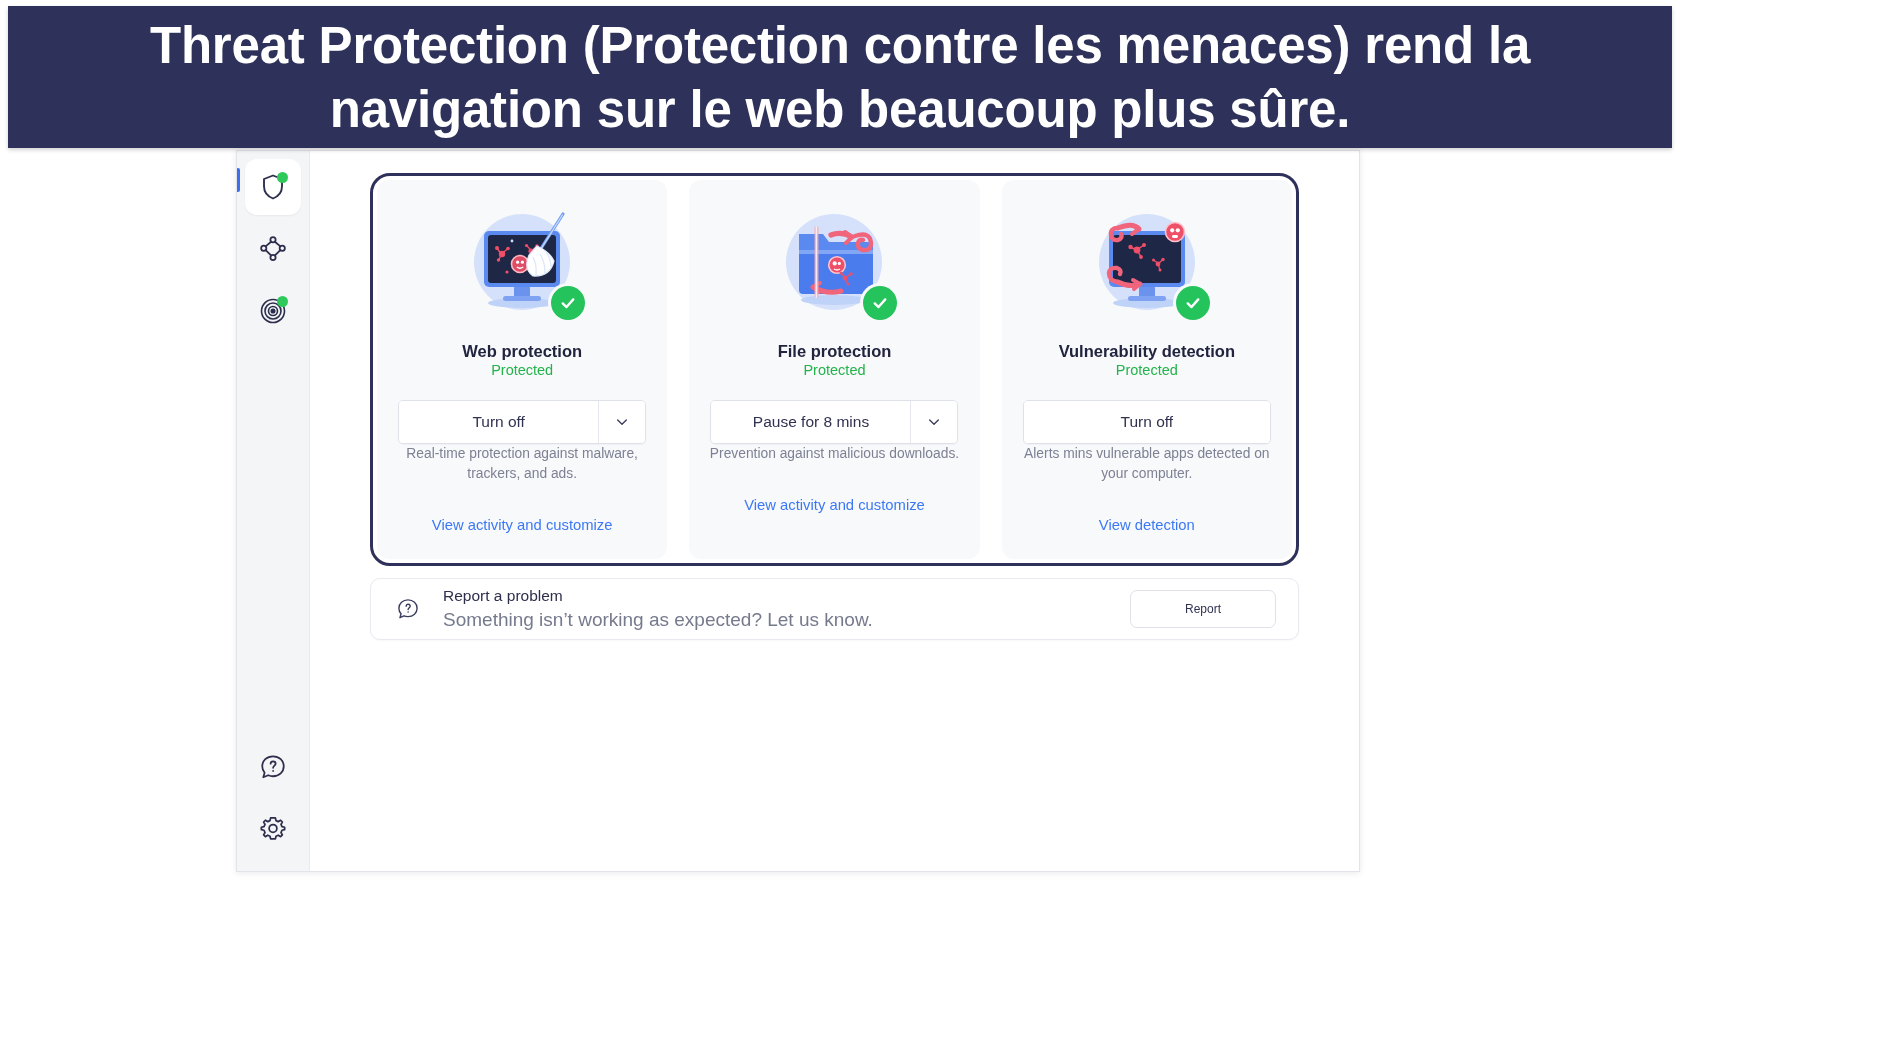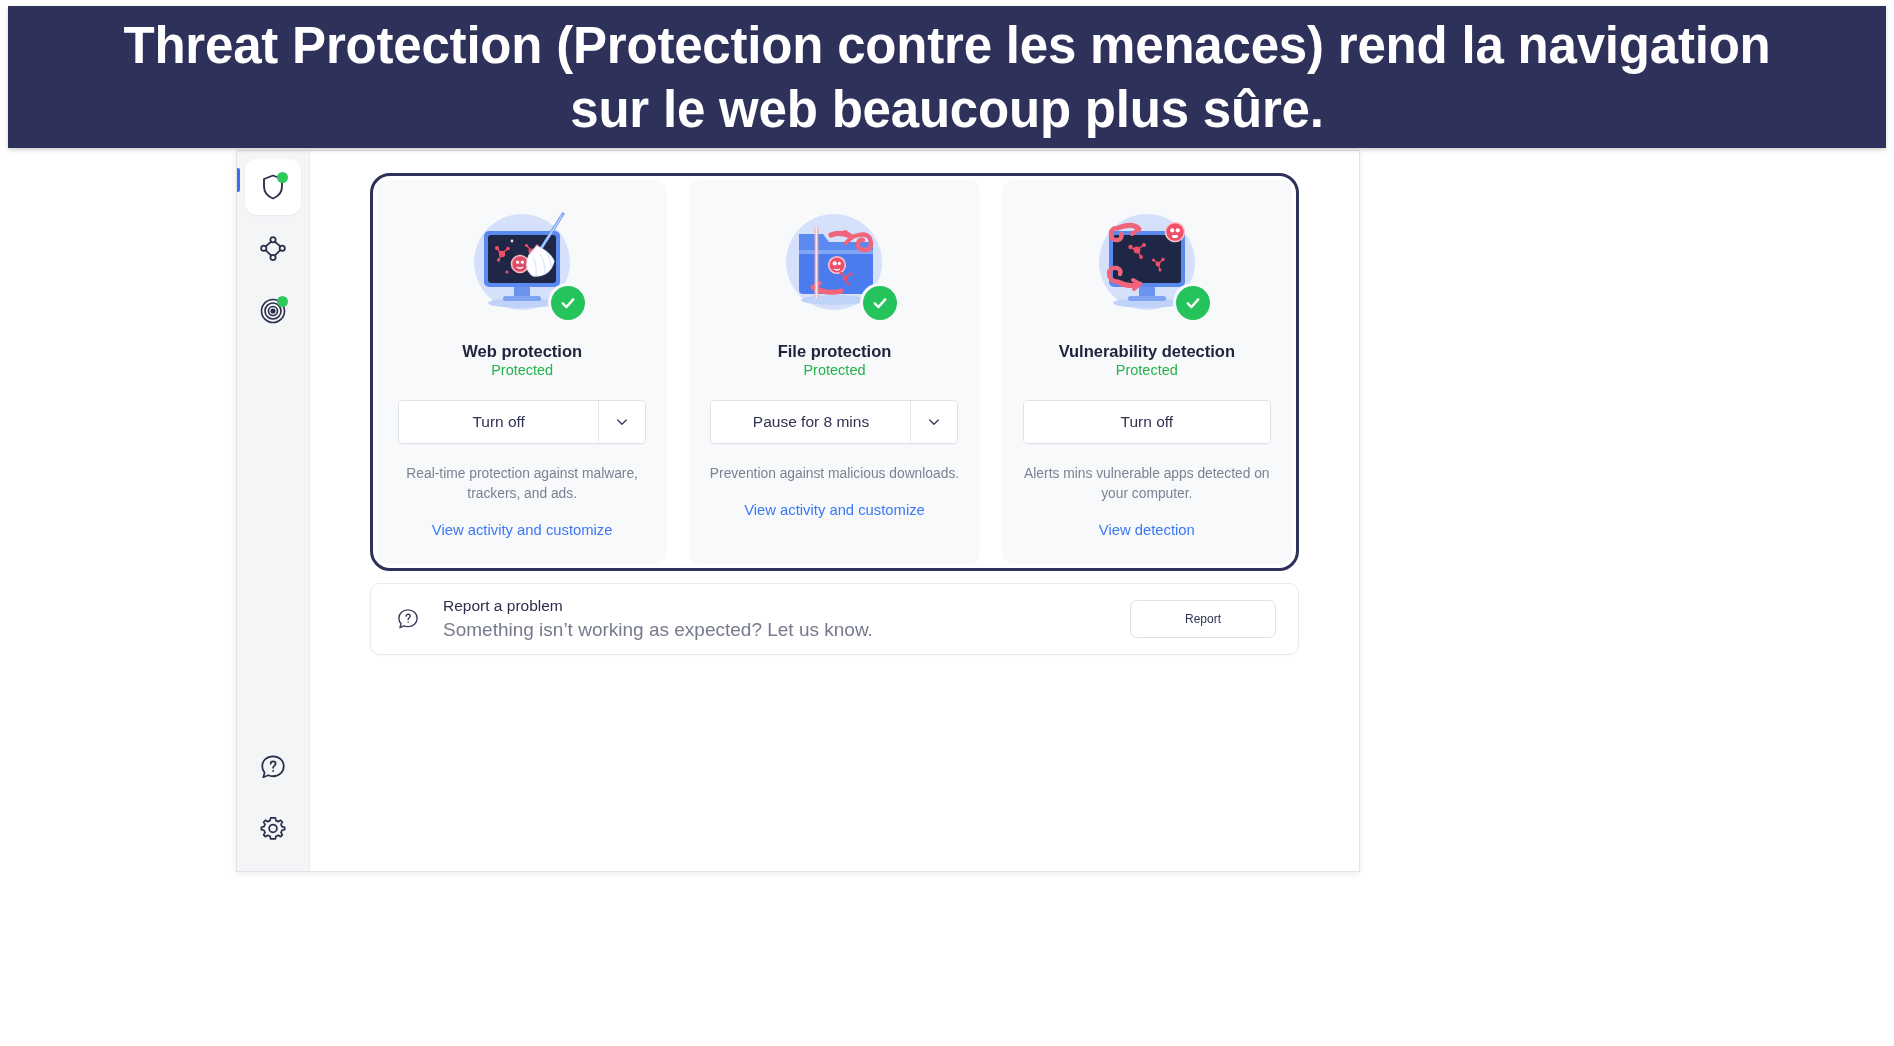--- a/index.html
+++ b/index.html
@@ -14,21 +14,21 @@
     overflow: hidden;
     font-family: "Liberation Sans", sans-serif;
     -webkit-font-smoothing: antialiased;
   }
 
   
   .banner {
     position: absolute;
     left: 8px;
     top: 6px;
-    width: 1878px;
+    width: 1664px;
     height: 142px;
     background: #2e3159;
     box-sizing: border-box;
     display: flex;
     align-items: center;
     justify-content: center;
     text-align: center;
     padding: 12px 30px 10px 30px;
     box-shadow: 0 2px 4px rgba(0,0,0,.18);
     z-index: 50;
@@ -209,41 +209,40 @@
     border-left: 1px solid #e6e7ed;
     display: flex;
     align-items: center;
     justify-content: center;
     cursor: pointer;
     background: #ffffff;
   }
   .split-caret svg { width: 16px; height: 16px; display: block; }
 
   .card-desc {
-    margin-top: 20px;
     font-size: 13.8px;
     line-height: 20px;
     color: #7d8193;
     max-width: 250px;
   }
   .card-link {
-    margin-top: 18px;
+    margin-top: 33px;
     font-size: 14.8px;
     color: #3b78f5;
     cursor: pointer;
     text-decoration: none;
   }
 
   
   .report-bar {
     margin-top: 12px;
     background: #ffffff;
     border: 1px solid #e9eaef;
     border-radius: 10px;
-    height: 72px;
+    height: 62px;
     display: flex;
     align-items: center;
     padding: 0 22px 0 24px;
     box-sizing: border-box;
     box-shadow: 0 1px 2px rgba(40,42,80,.03);
   }
   .report-icon { width: 26px; height: 26px; margin-right: 22px; flex: 0 0 auto; }
   .report-icon svg { width: 26px; height: 26px; display: block; }
   .report-texts { display: flex; flex-direction: column; flex: 1 1 auto; }
   .report-title {

